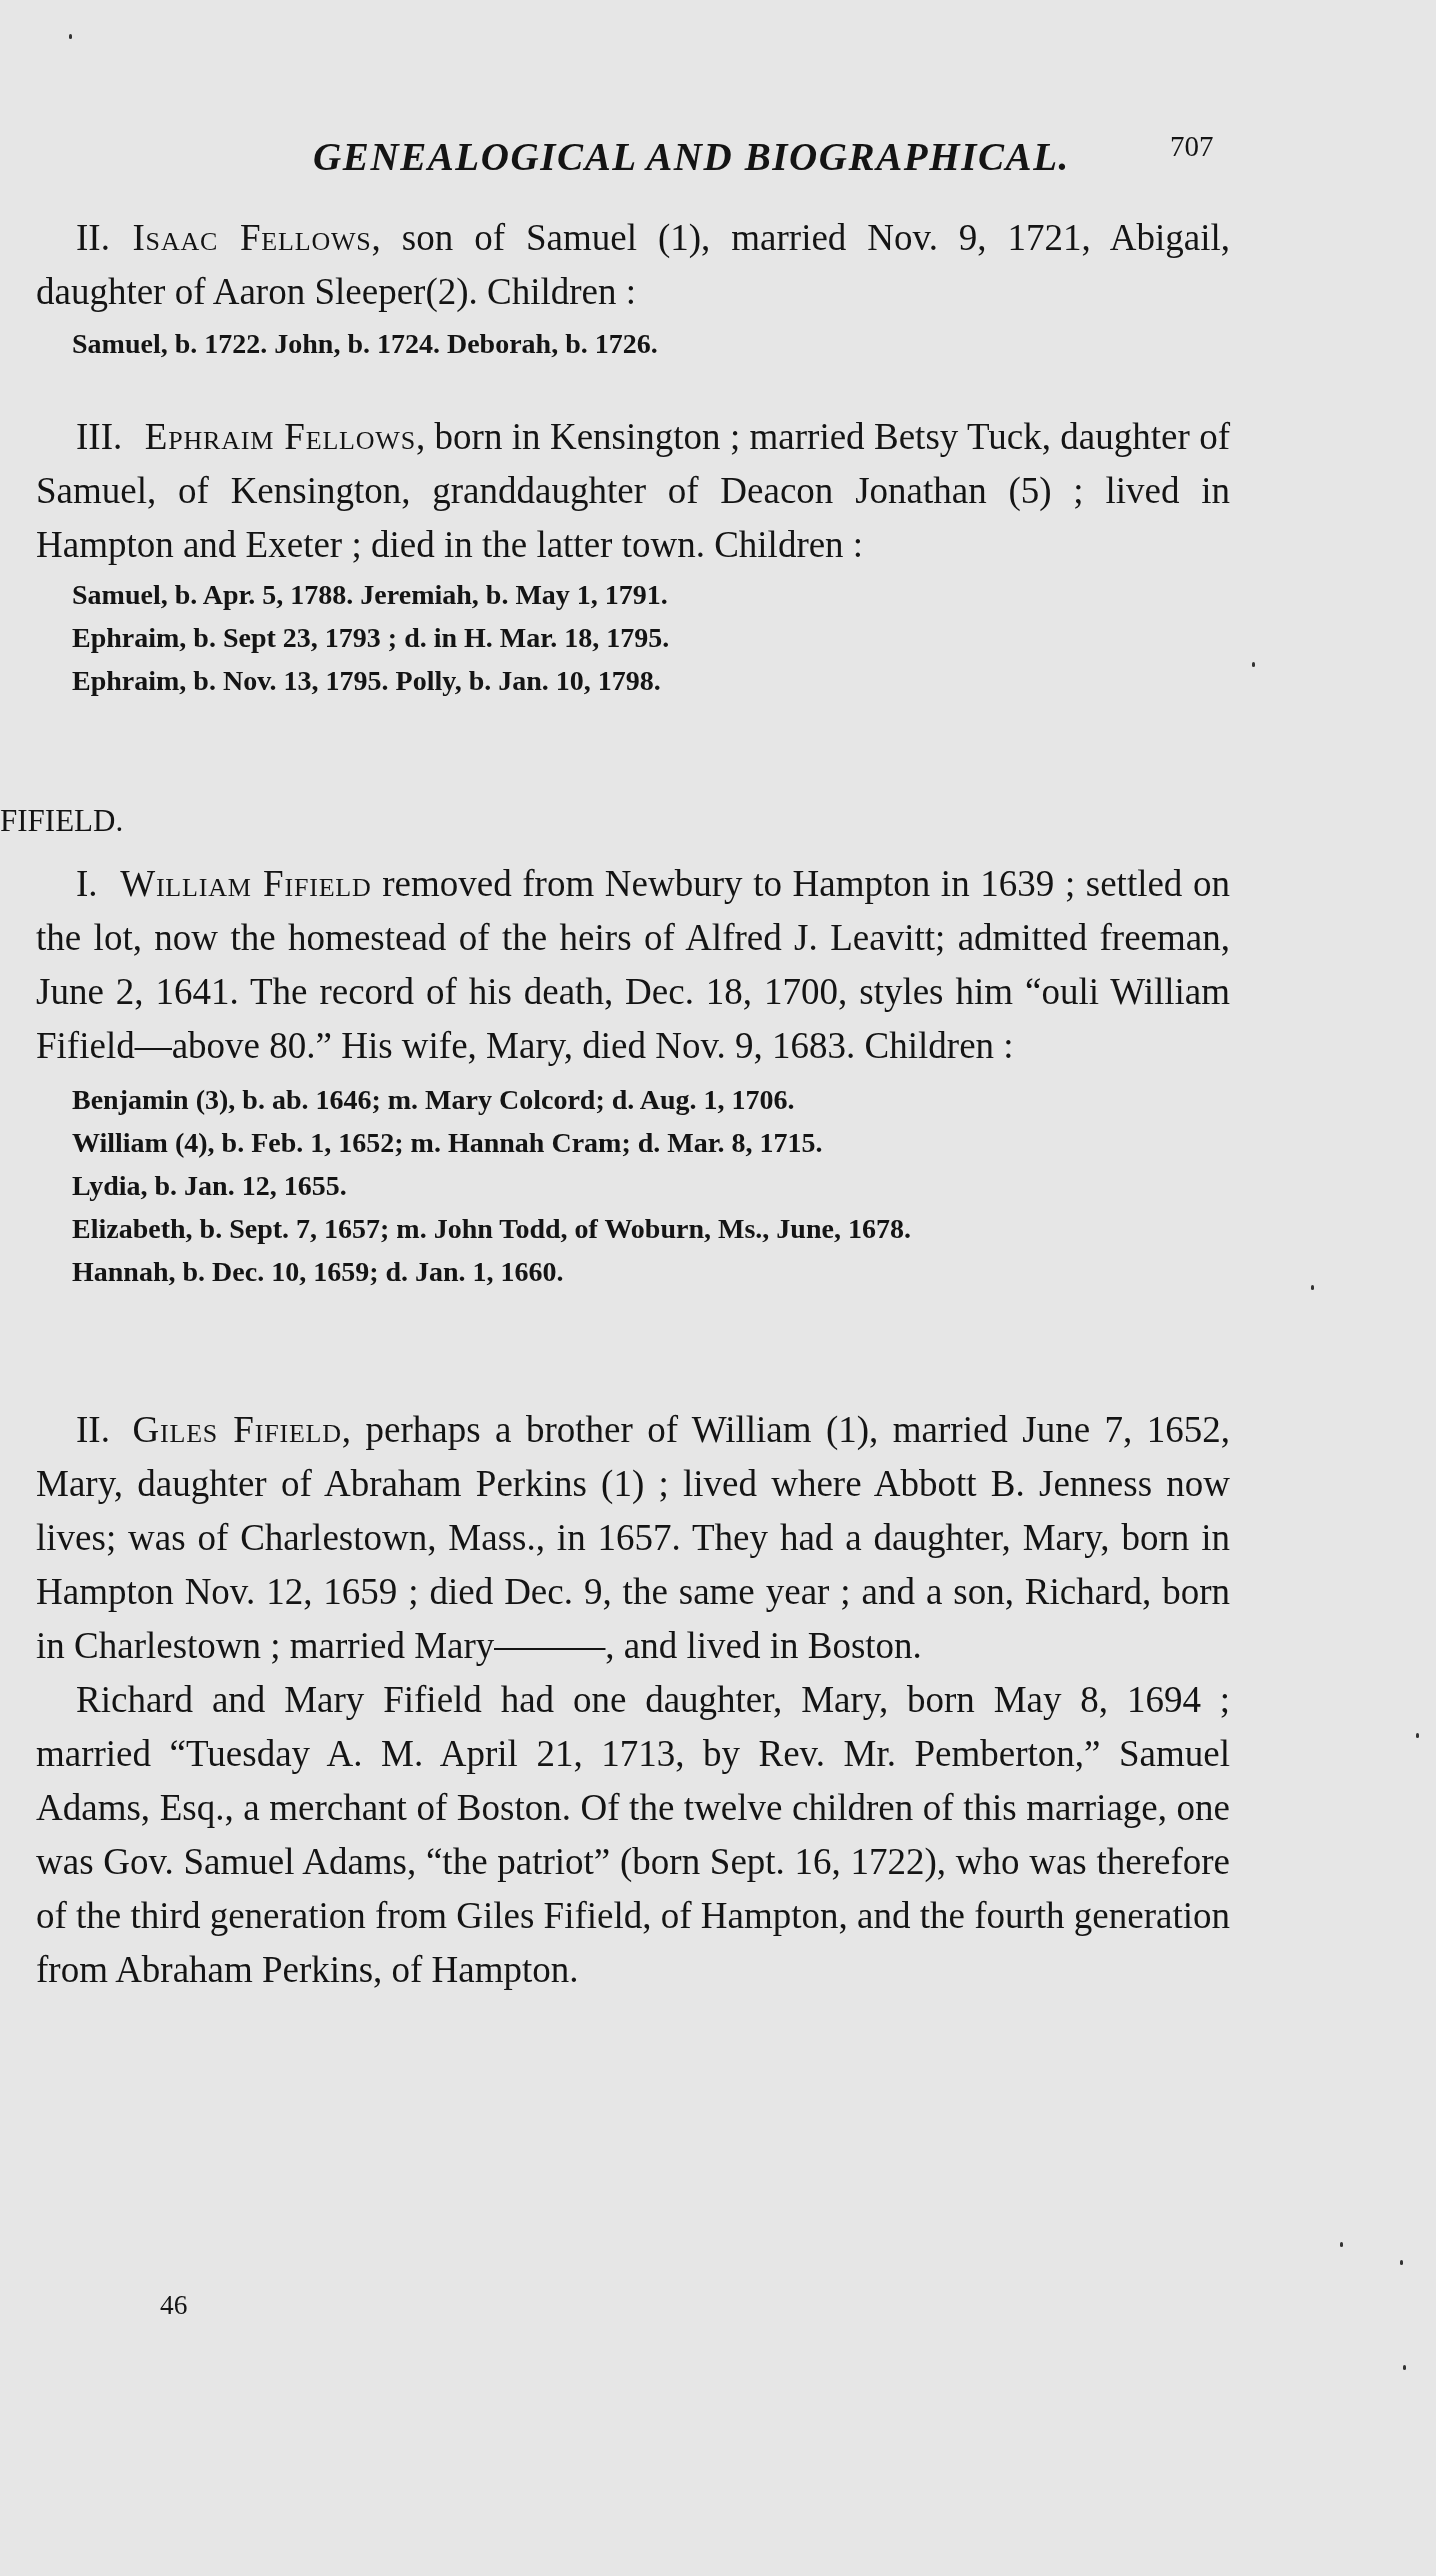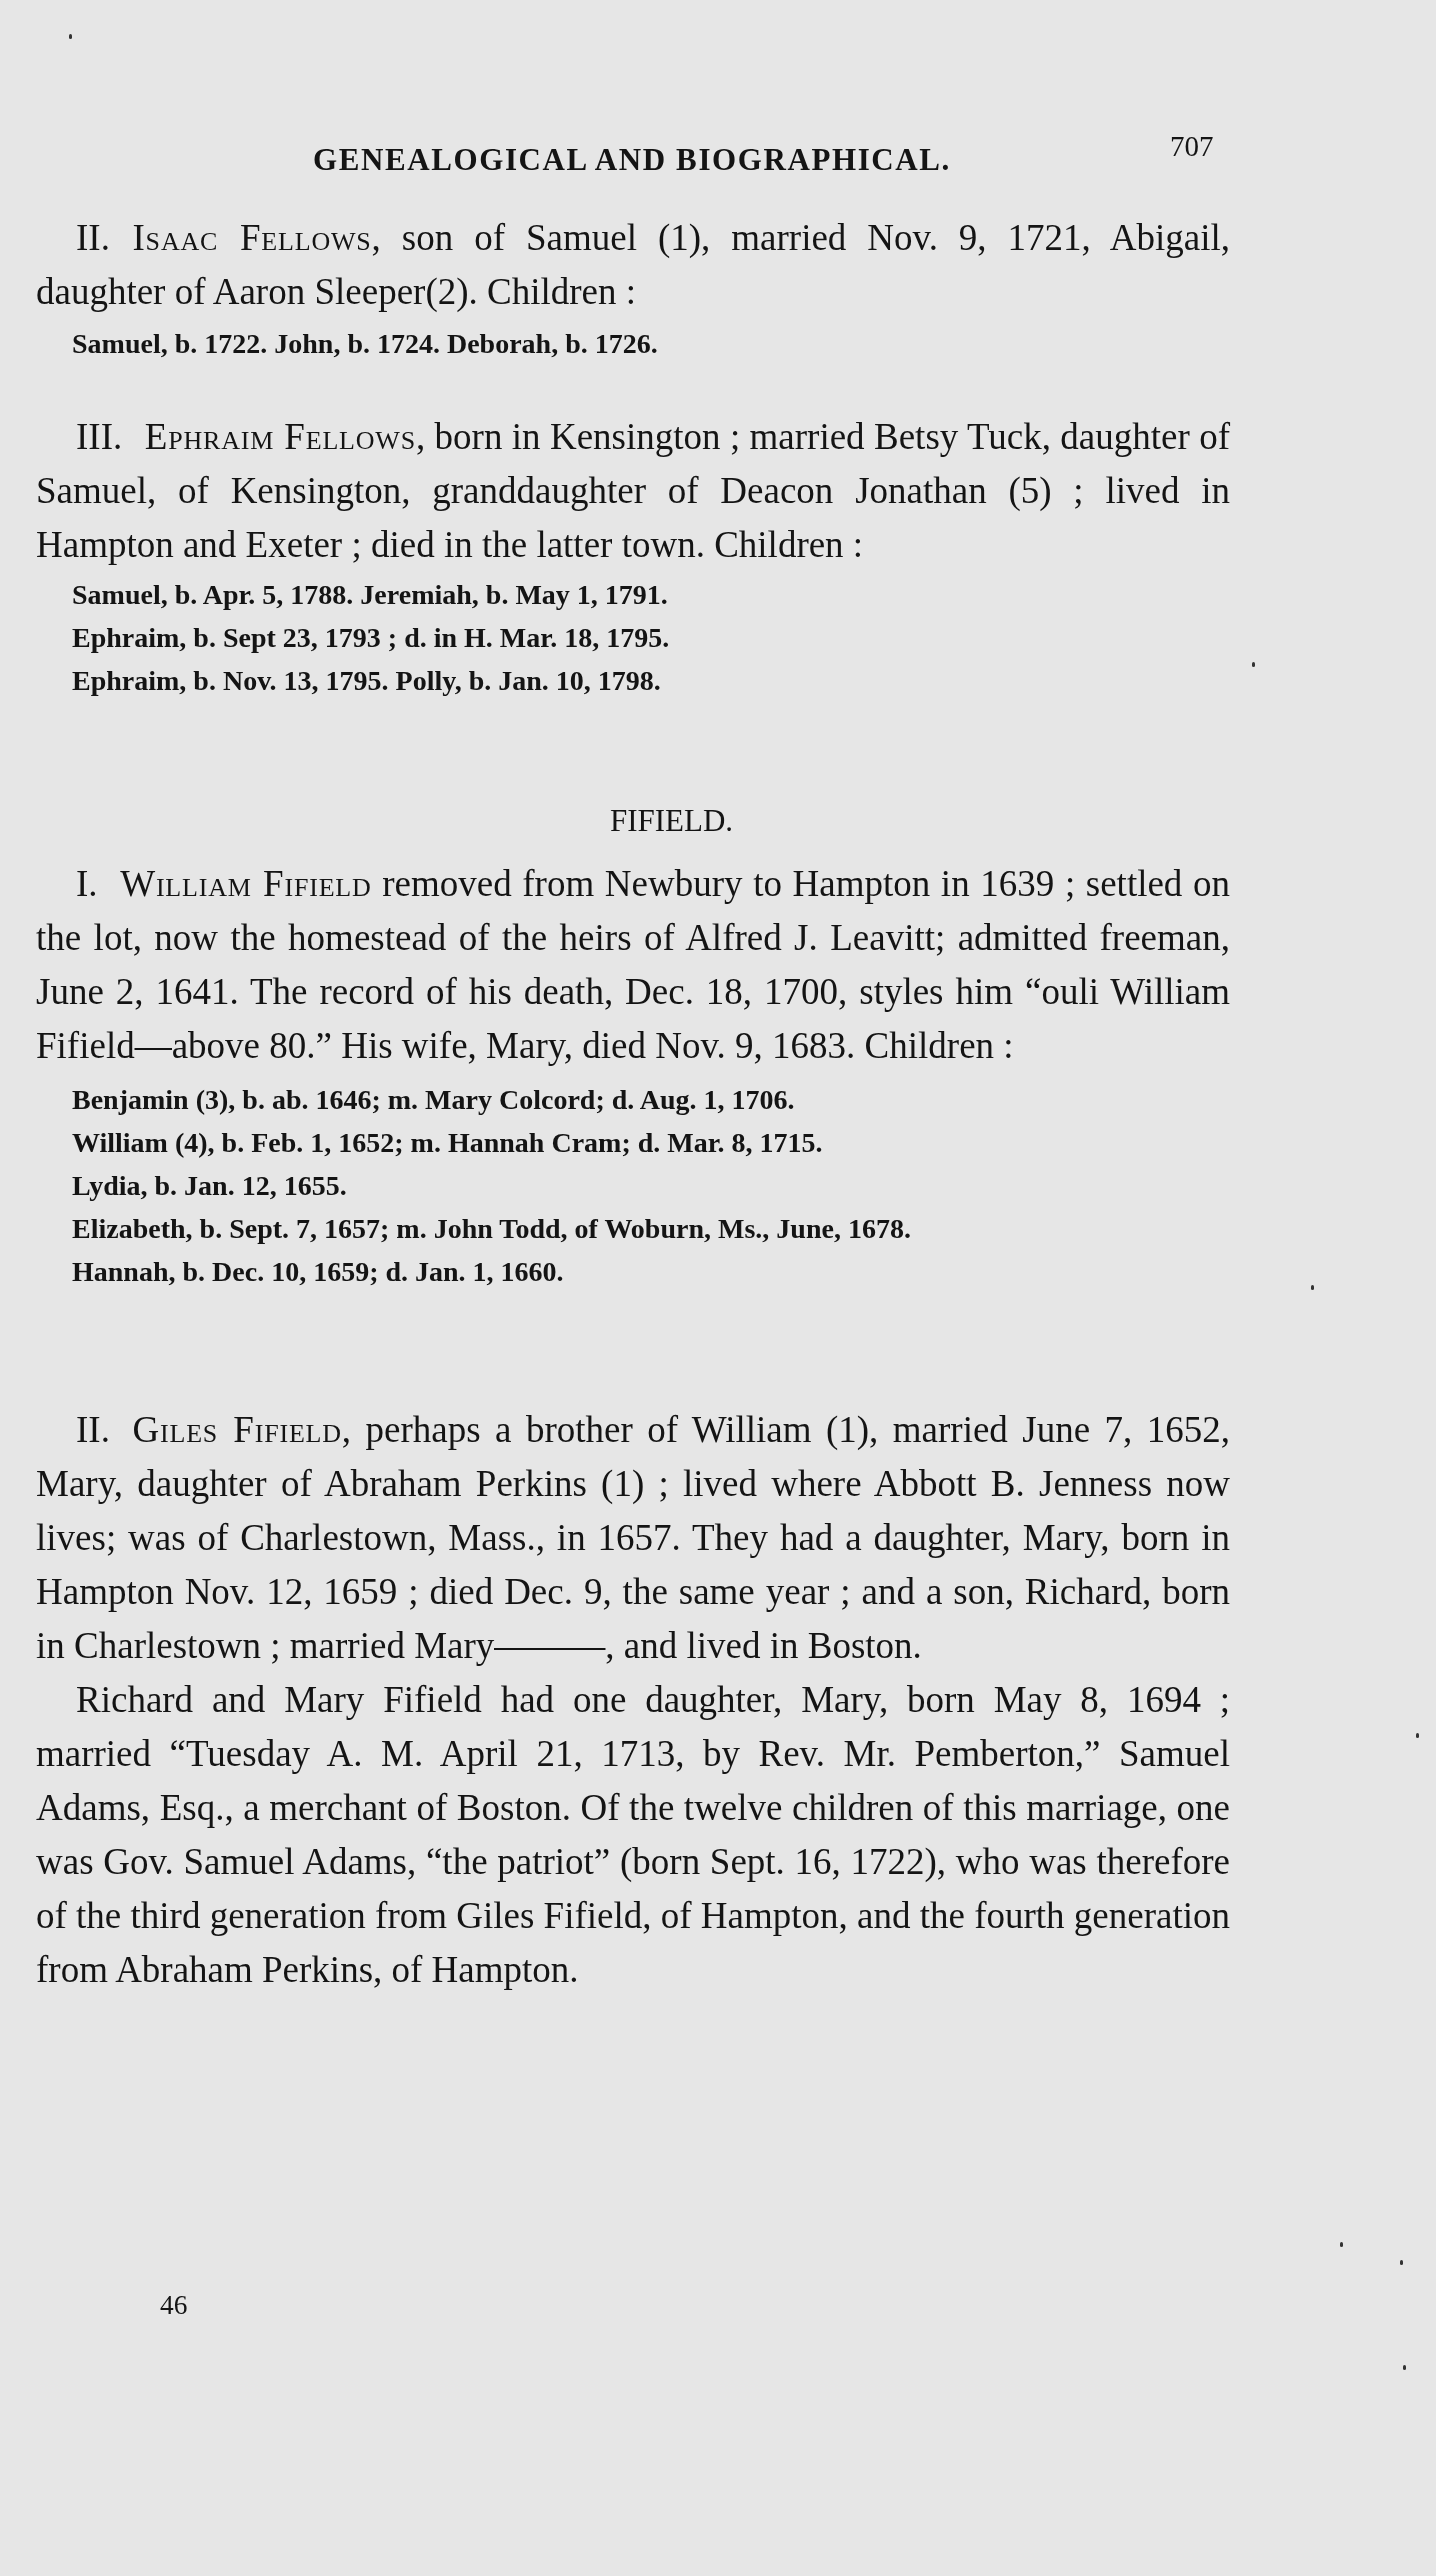--- a/index.html
+++ b/index.html
@@ -25,24 +25,25 @@
     .running-head {
       position: absolute;
       top: 121px;
       left: 0;
       width: 1436px;
       height: 56px;
     }
     .running-title {
       position: absolute;
       left: 313px;
-      top: 21px;
-      font-size: 31px;
+      top: 13px;
+      font-size: 39px;
       font-weight: bold;
       letter-spacing: 1.6px;
+      font-style: italic;
     }
     .page-number {
       position: absolute;
       left: 1158px;
       top: 9px;
       font-size: 29px;
       margin-left: 12px;
     }
     .block {
       position: absolute;
@@ -72,21 +73,21 @@
       list-style: none;
       font-size: 28px;
       font-weight: bold;
       line-height: 43px;
     }
     .section-heading {
       position: absolute;
       top: 803px;
       left: 0;
       width: 1436px;
-      text-align: center;
+      text-align: left;
       font-size: 31px;
       padding-right: 93px;
       box-sizing: border-box;
     }
     .footer-signature {
       position: absolute;
       left: 160px;
       top: 2290px;
       font-size: 27.4px;
       font-weight: normal;

